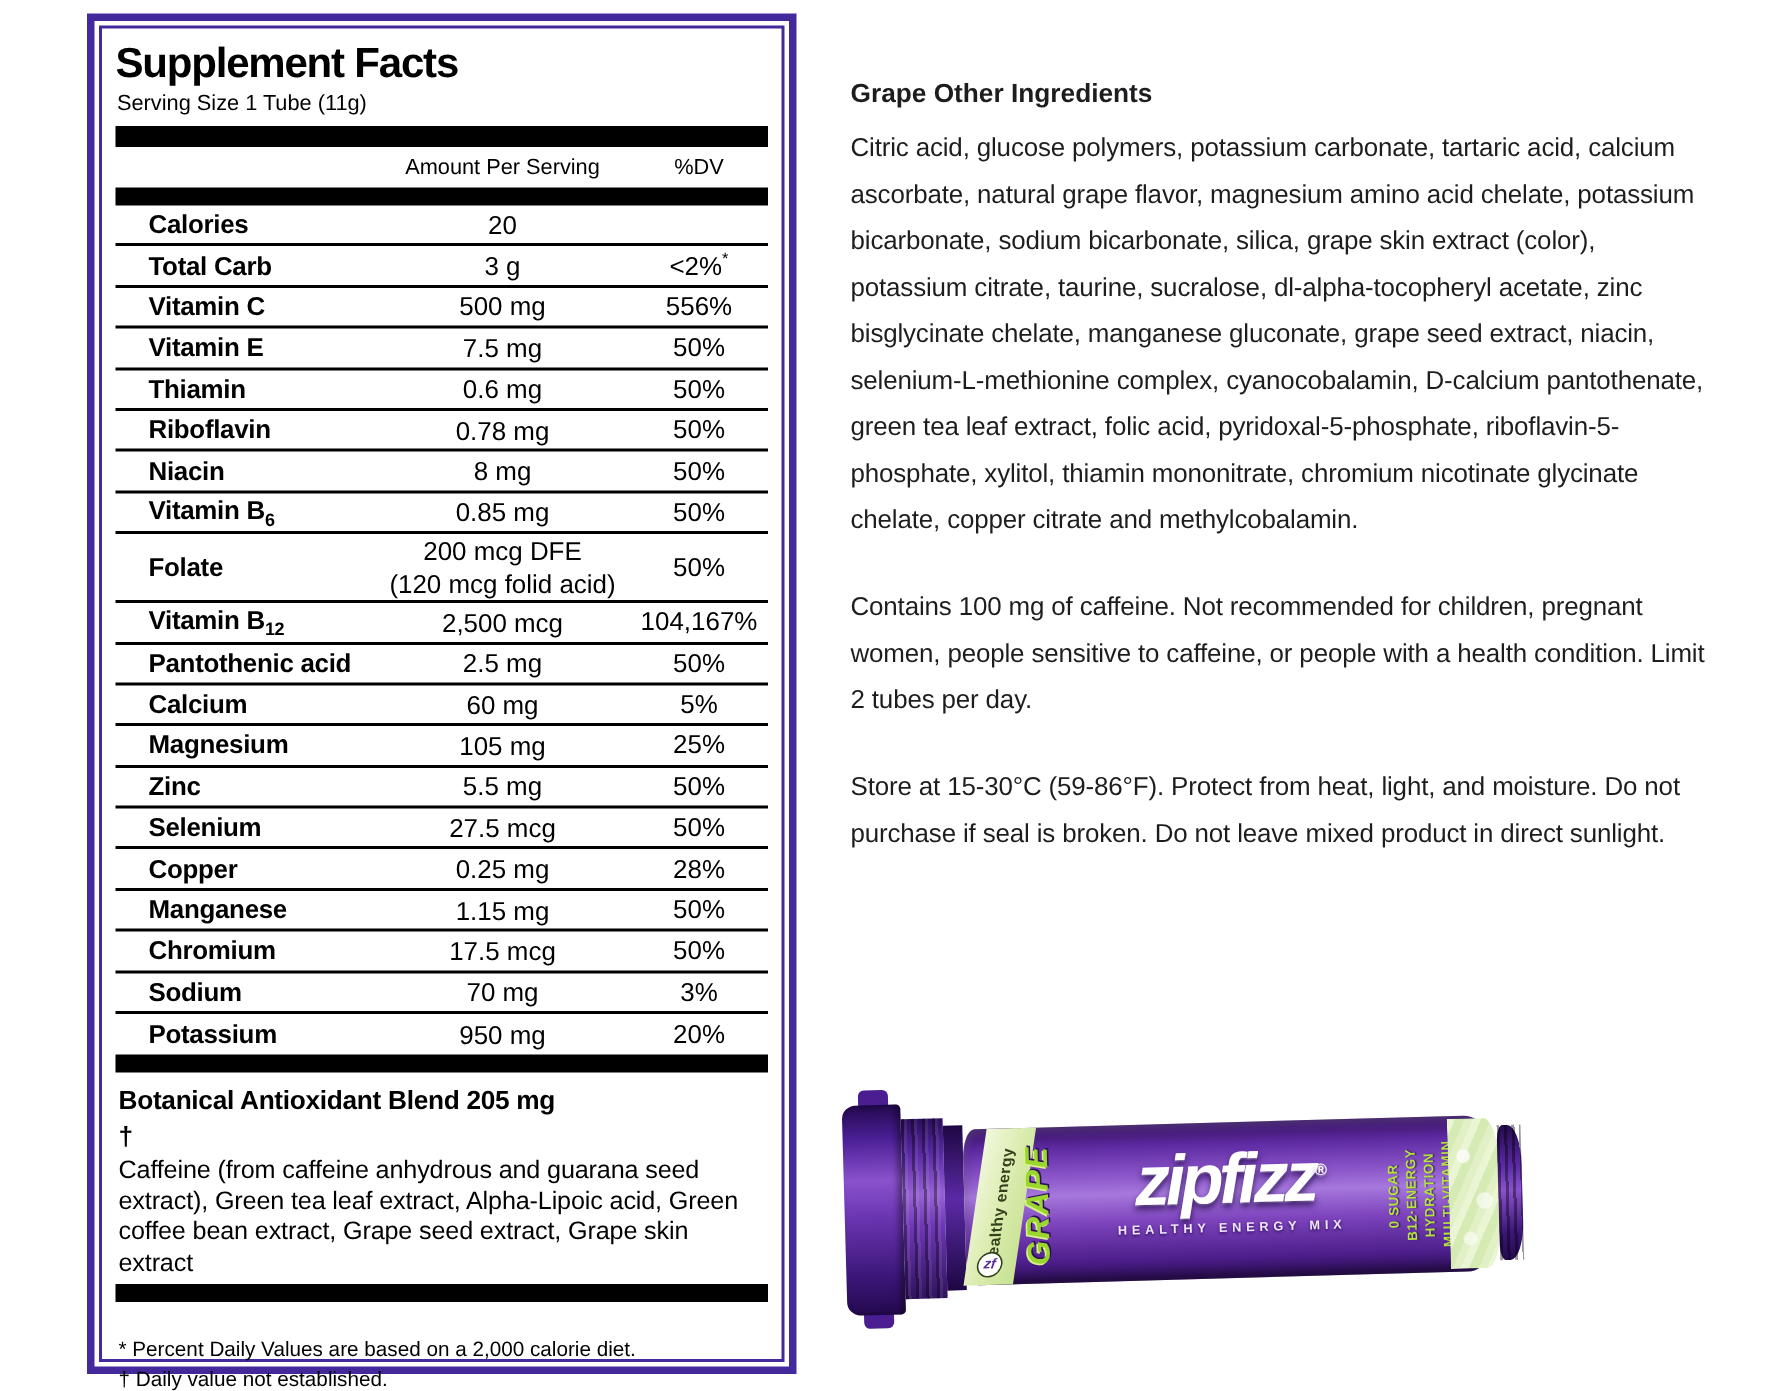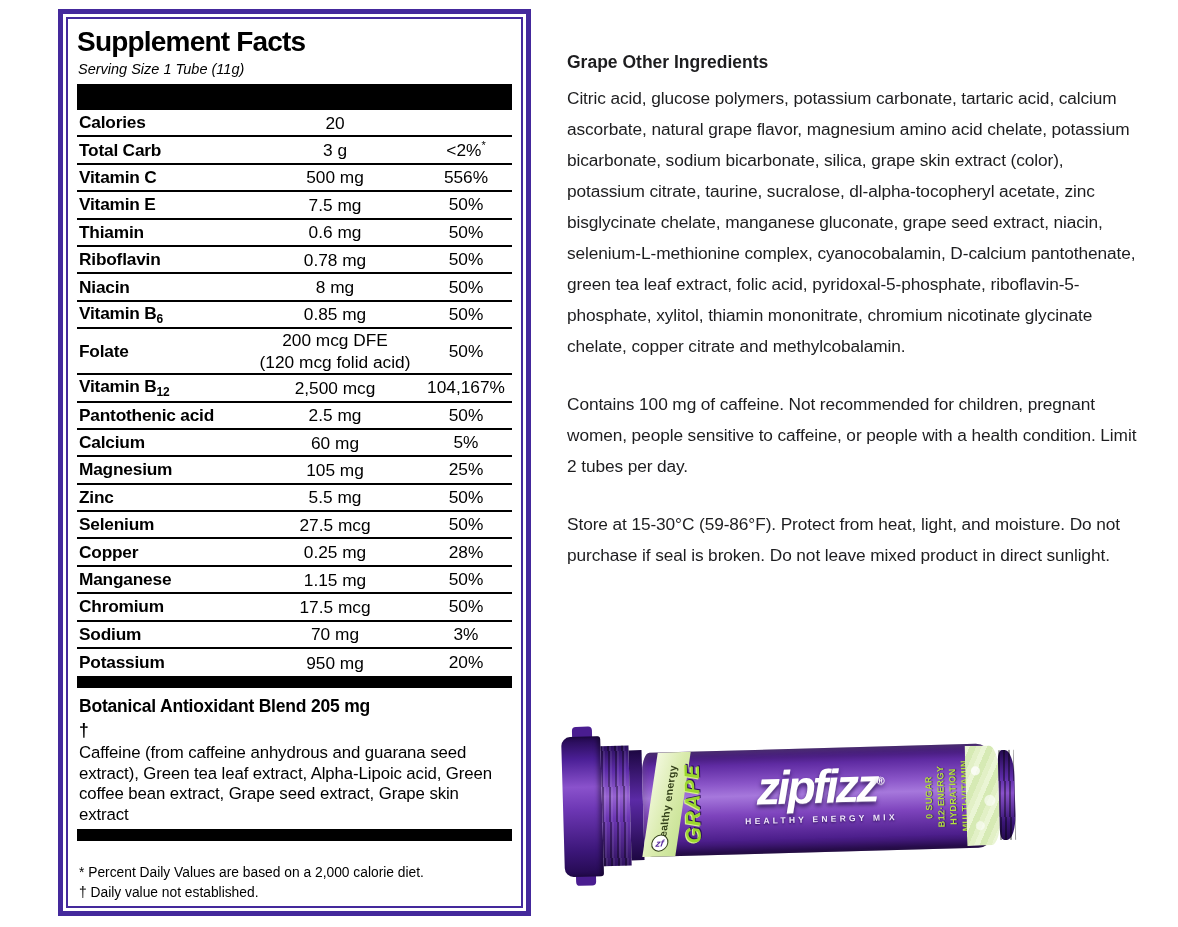--- a/index.html
+++ b/index.html
@@ -7,36 +7,36 @@
               font-family:"Liberation Sans", sans-serif; }
   .canvas { position:relative; width:1178px; height:800px; background:#fff; }
 
   
   .sf-label { position:absolute; left:58px; top:9px; width:473px; height:907px;
               border:5px solid #44299c; background:#fff; }
   .sf-inner { position:absolute; inset:3px; border:2px solid #44299c;
               padding:7px 9px 5px 9px; color:#000; }
 
   .sf-title { font-size:28px; font-weight:bold; letter-spacing:-0.8px; line-height:32px; }
-  .sf-serving { font-size:14.5px; line-height:18px; margin:2px 0 6px 1px;font-style:italic; }
+  .sf-serving { font-size:14.5px; line-height:18px; margin:2px 0 6px 1px; }
 
   .bar { background:#000; width:100%; }
   .bar-thick { height:14px; }
   .bar-mid   { height:12px; }
   .bar-thin  { height:12px; }
 
   .sf-colhead { display:grid; grid-template-columns:1fr 170px 92px;
                 align-items:center; height:27px; font-size:14.5px; }
   .sf-colhead .amount-h { text-align:center; }
   .sf-colhead .dv-h { text-align:center; }
 
   .nrow { display:grid; grid-template-columns:1fr 170px 92px; align-items:center;
           min-height:27.4px; border-bottom:2px solid #000; font-size:17.3px; }
   .nrow:last-child { border-bottom:none; }
-  .n-name { font-weight:bold; padding-left:2px; letter-spacing:-0.2px; }
+  .n-name { font-weight:bold; padding-left:2px; letter-spacing:-0.2px;margin-left:20px; }
   .n-name sub { font-size:12px; font-weight:bold; }
   .n-amt { text-align:center; line-height:22px; }
   .n-dv { text-align:center; }
   .n-dv sup { font-size:11px; }
 
   .blend { padding:6px 2px 4px 2px; }
   .blend-titleline { display:flex; justify-content:space-between; padding-right:18px;
                      font-size:17.5px; font-weight:bold; line-height:24px; letter-spacing:-0.2px;flex-direction:column;}
   .blend-text { font-size:16.8px; line-height:20.5px; letter-spacing:-0.1px; margin-top:1px; }
 
@@ -120,20 +120,25 @@
 
 <div class="canvas">
 
   <div class="sf-label">
     <div class="sf-inner">
       <div class="sf-title">Supplement Facts</div>
       <div class="sf-serving">Serving Size 1 Tube (11g)</div>
 
       <div class="bar bar-thick"></div>
 
+      <div class="sf-colhead">
+        <span></span>
+        <span class="amount-h">Amount Per Serving</span>
+        <span class="dv-h">%DV</span>
+      </div>
 
       <div class="bar bar-mid"></div>
 
       <div id="sf-rows">
           <div class="nrow">
             <span class="n-name"><span>Calories</span></span>
             <span class="n-amt">
               <div>20</div>
             </span>
             <span class="n-dv"><span></span></span>

